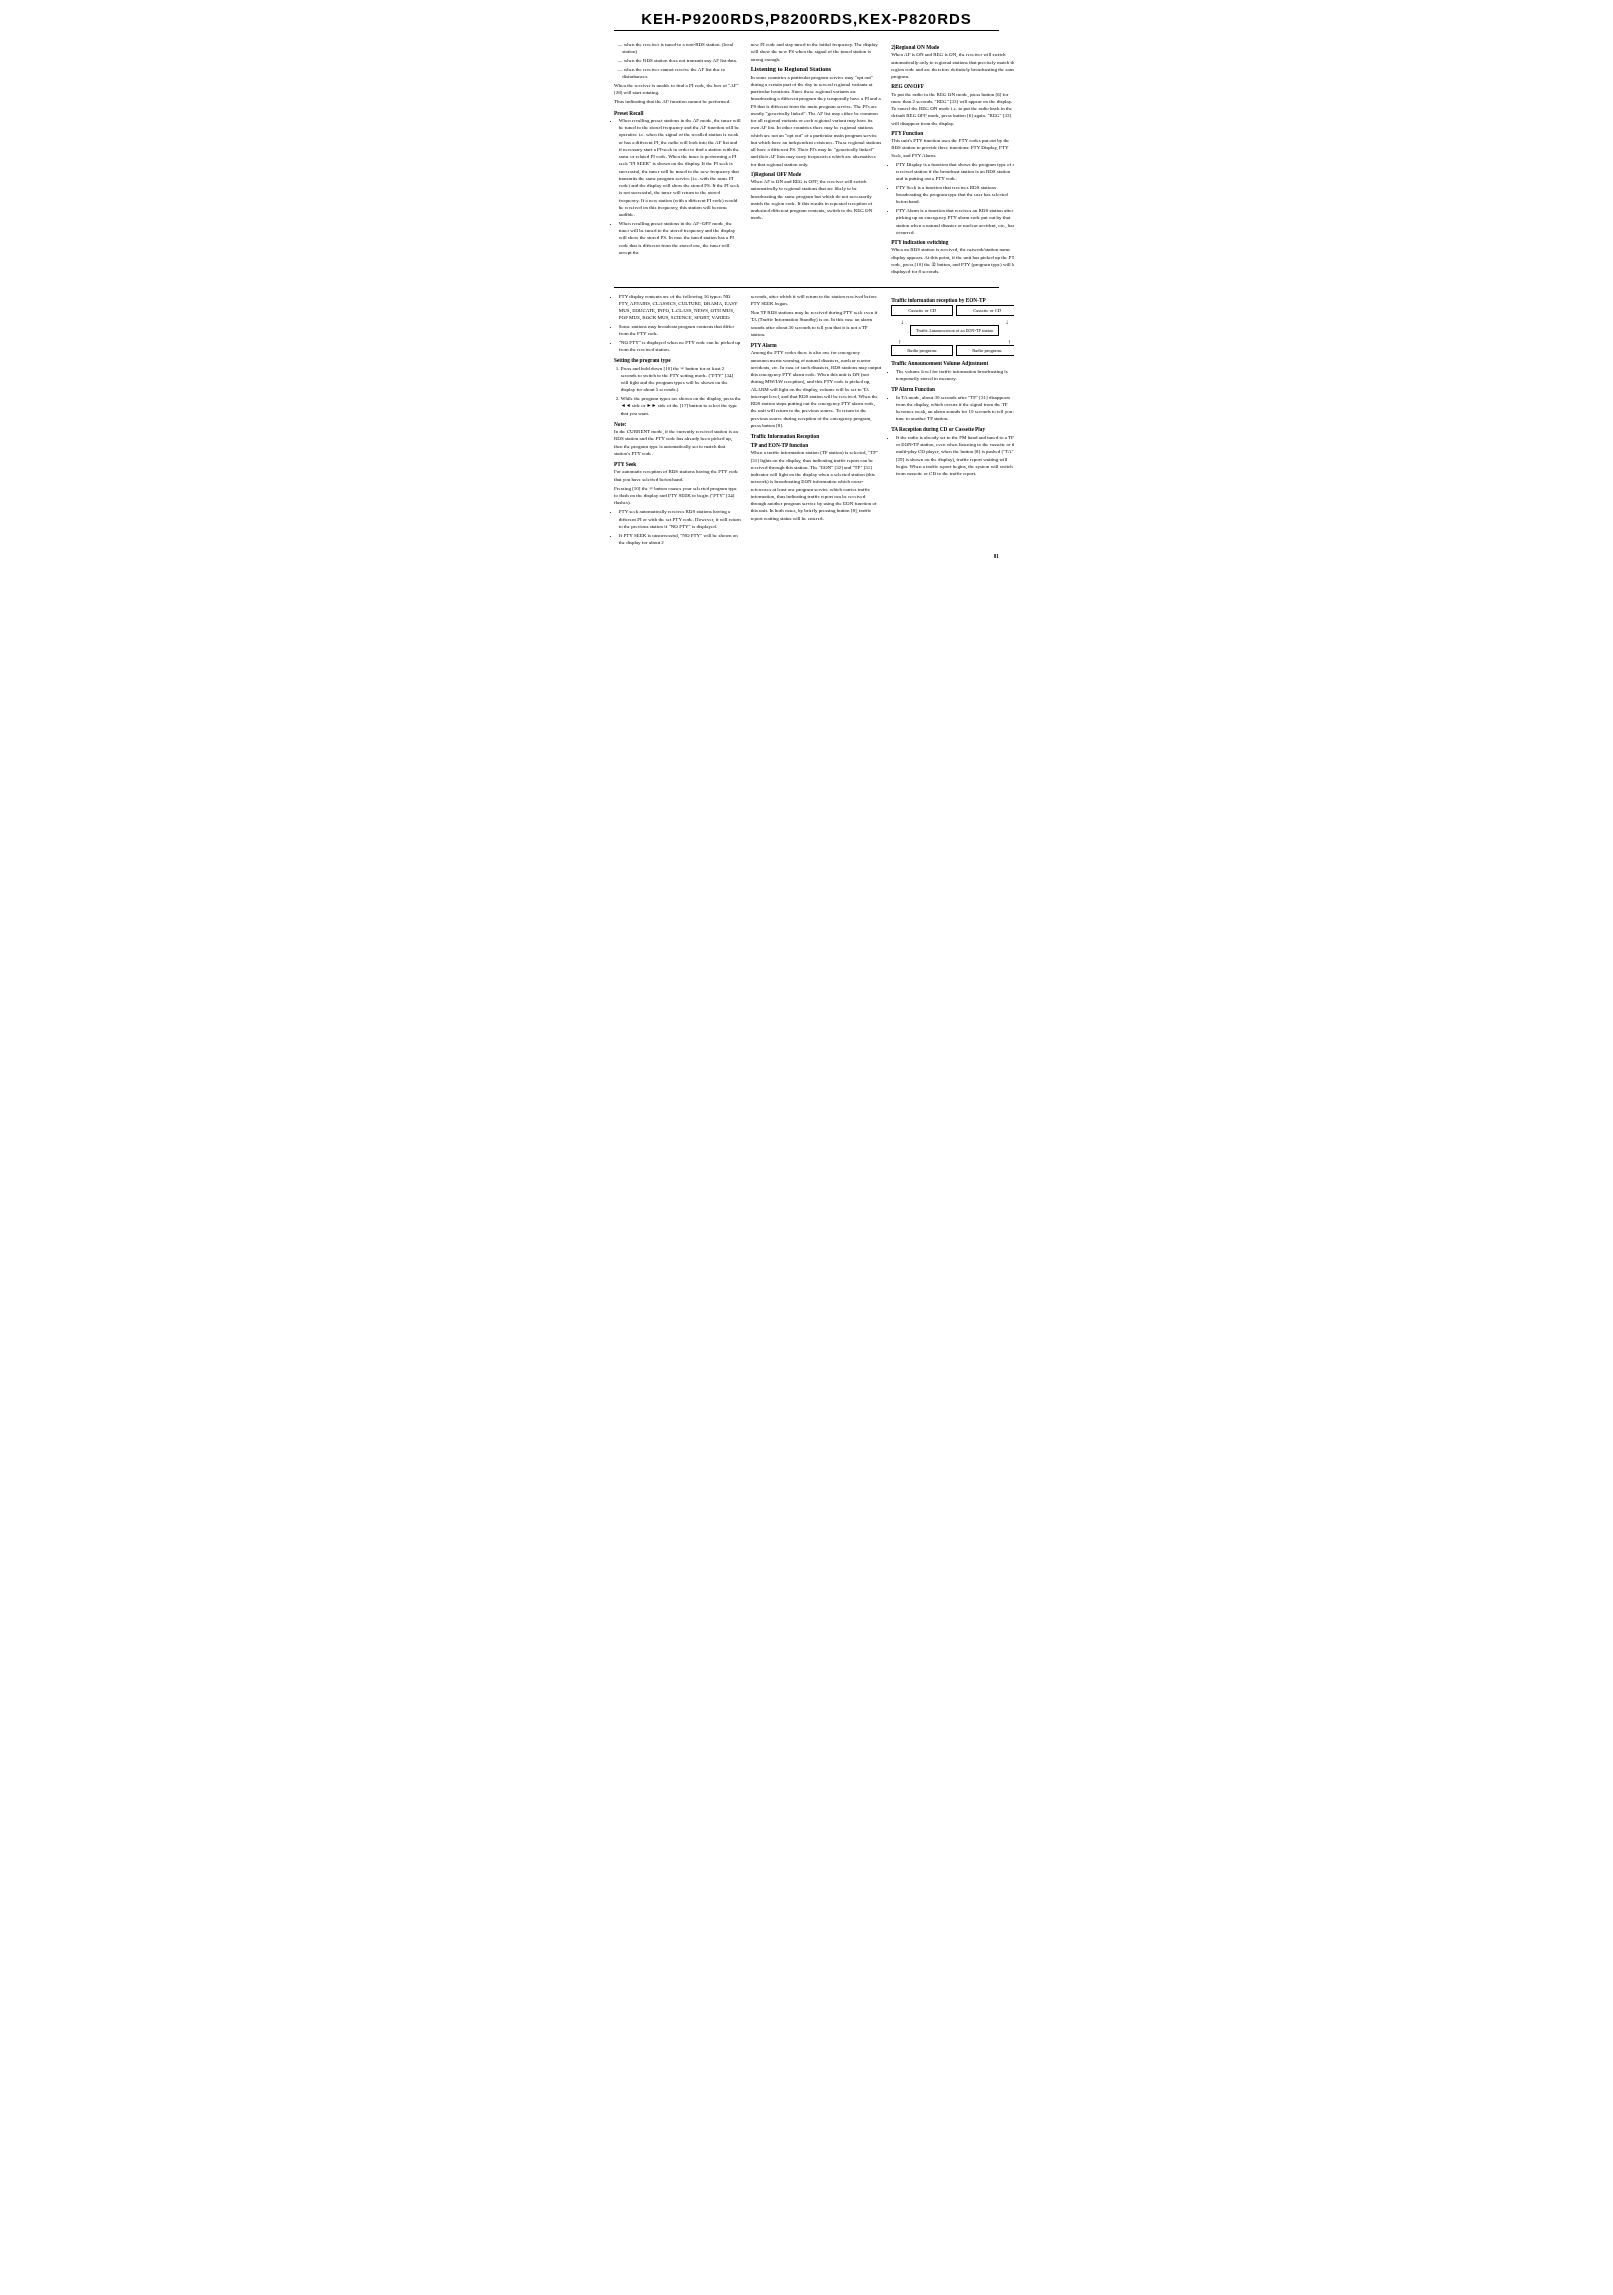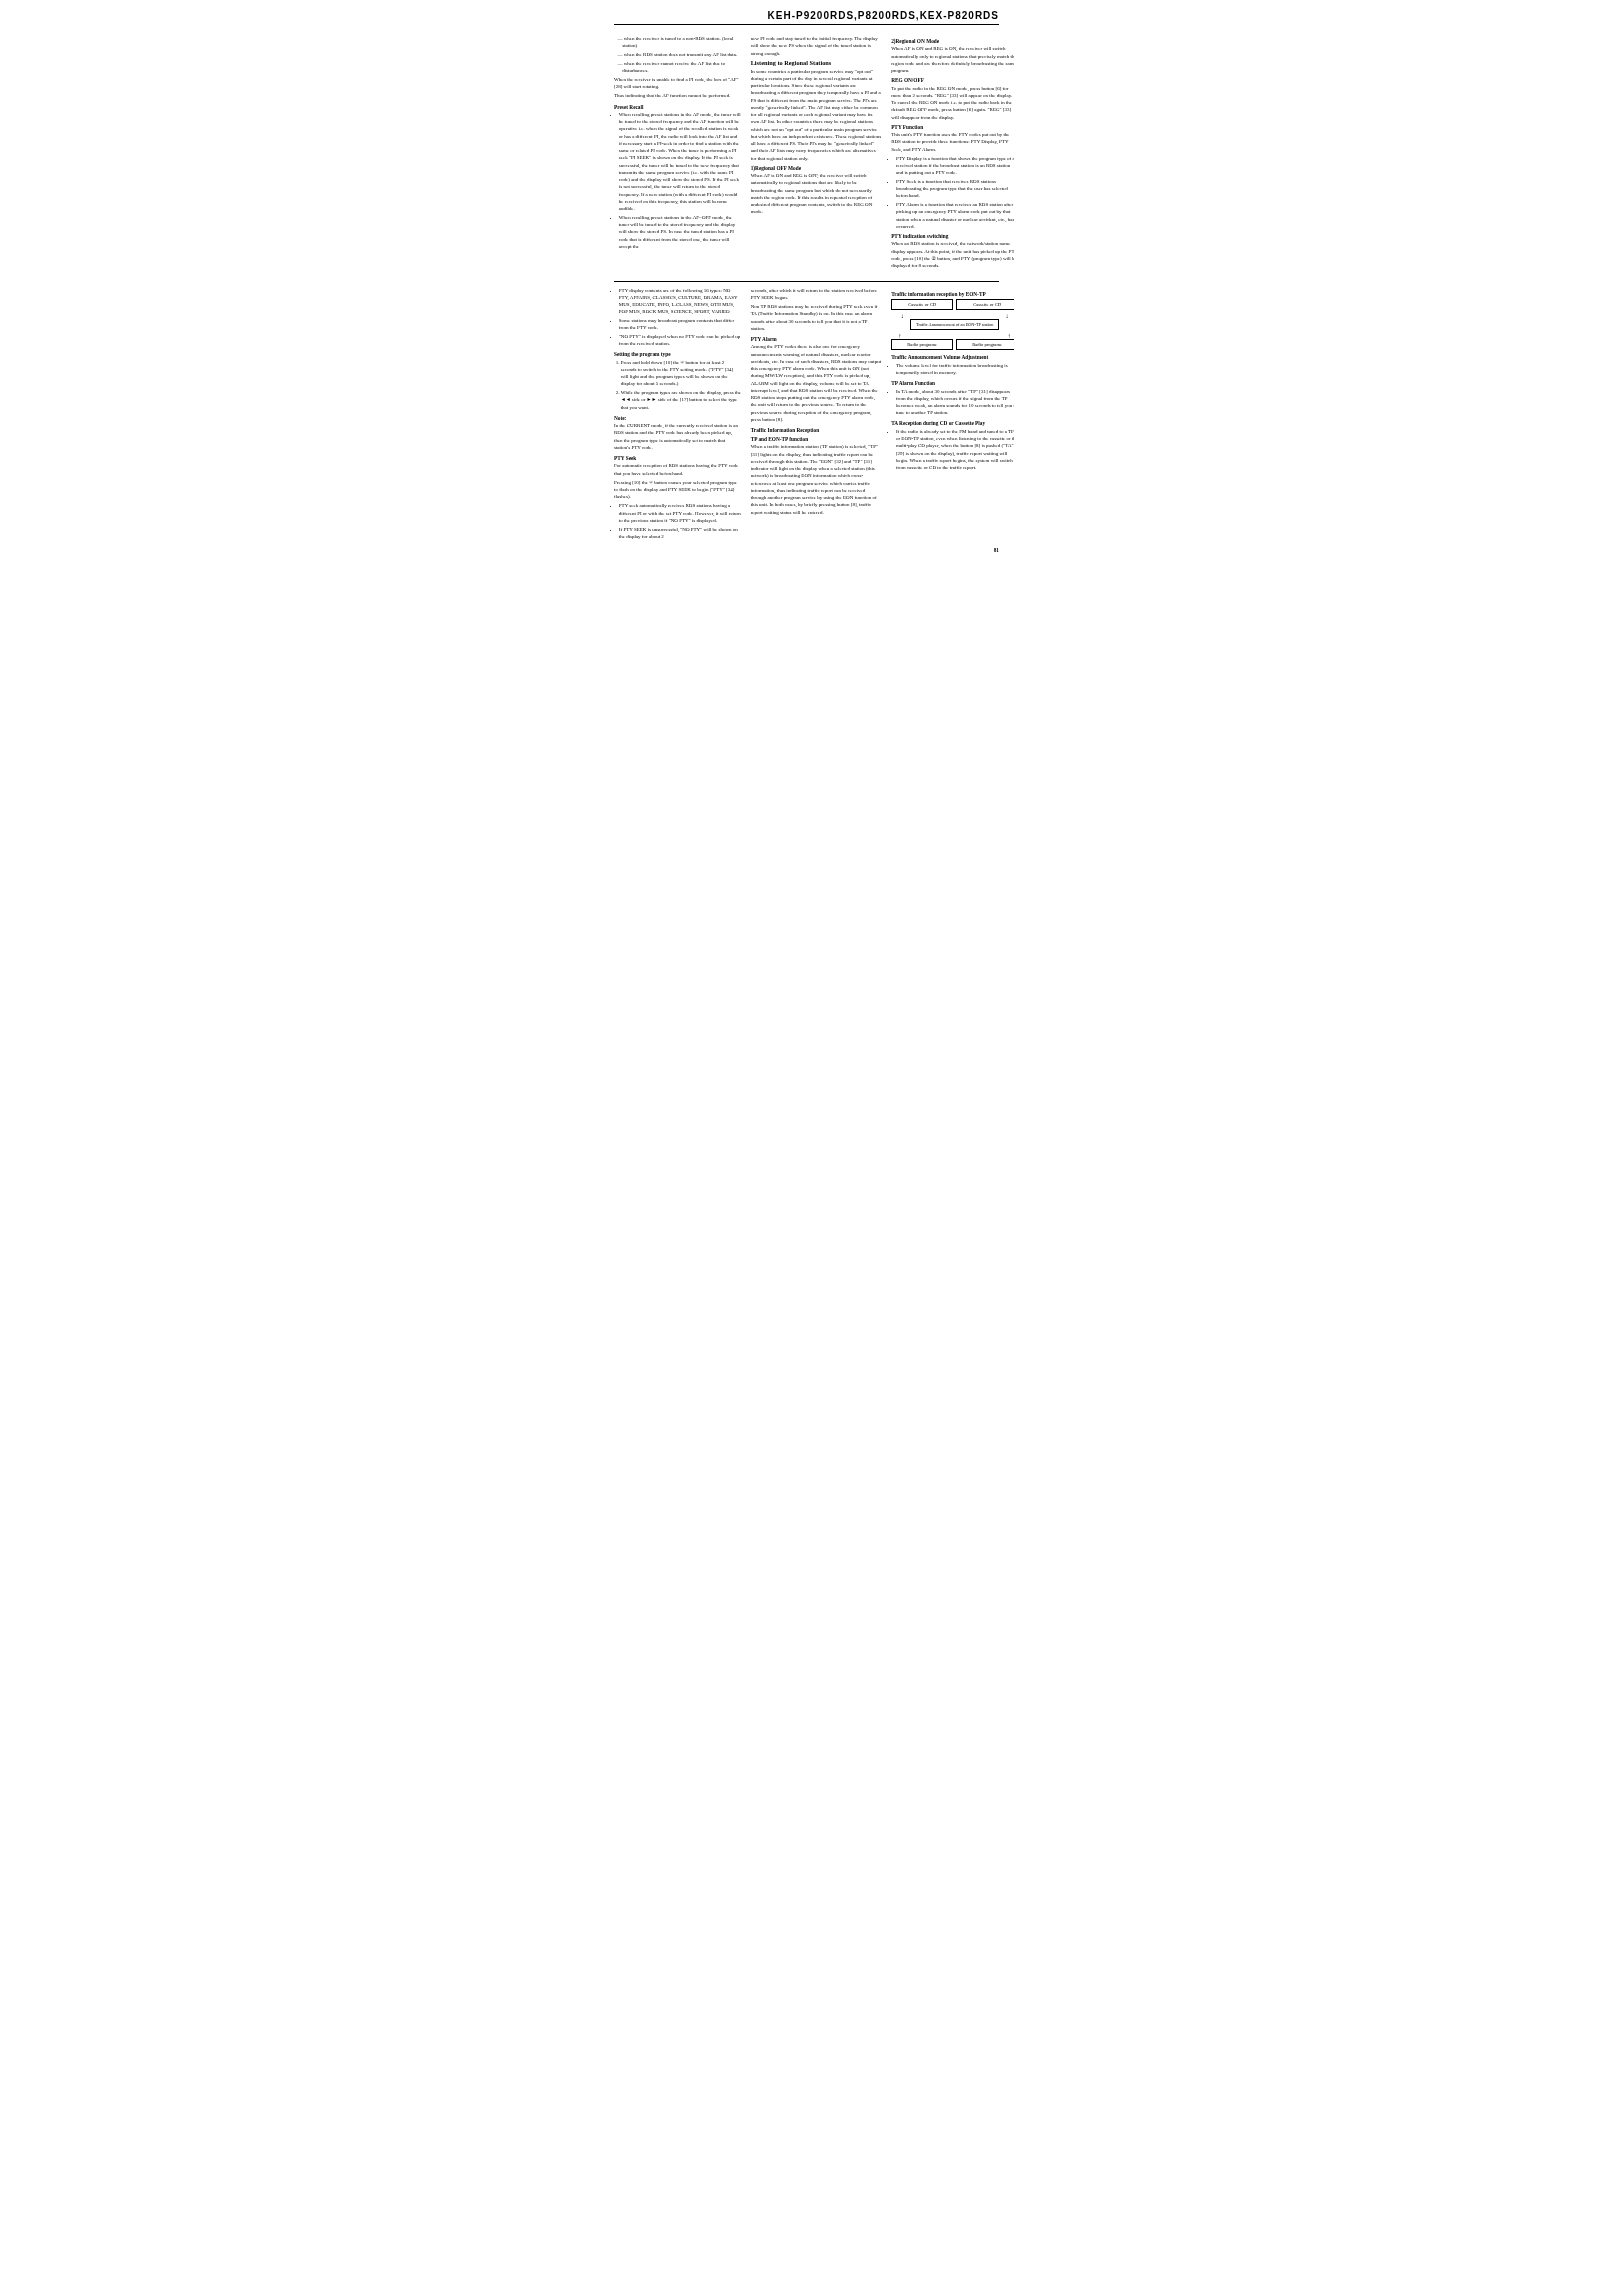--- a/index.html
+++ b/index.html
@@ -20,25 +20,24 @@
     }
 
     .page-header {
       text-align: center;
       border-bottom: 1px solid #000;
       padding-bottom: 3.9px;
       margin-bottom: 9.6px;
     }
 
     .page-header h1 {
-      font-size: 10px;
+      font-size: 15px;
       font-weight: bold;
       letter-spacing: 1px;
       font-family: Arial, sans-serif;
-      text-align: right;
     }
 
     .main-content {
       display: flex;
       gap: 9.6px;
     }
 
     .col-left {
       width: 33%;
       flex-shrink: 0;

